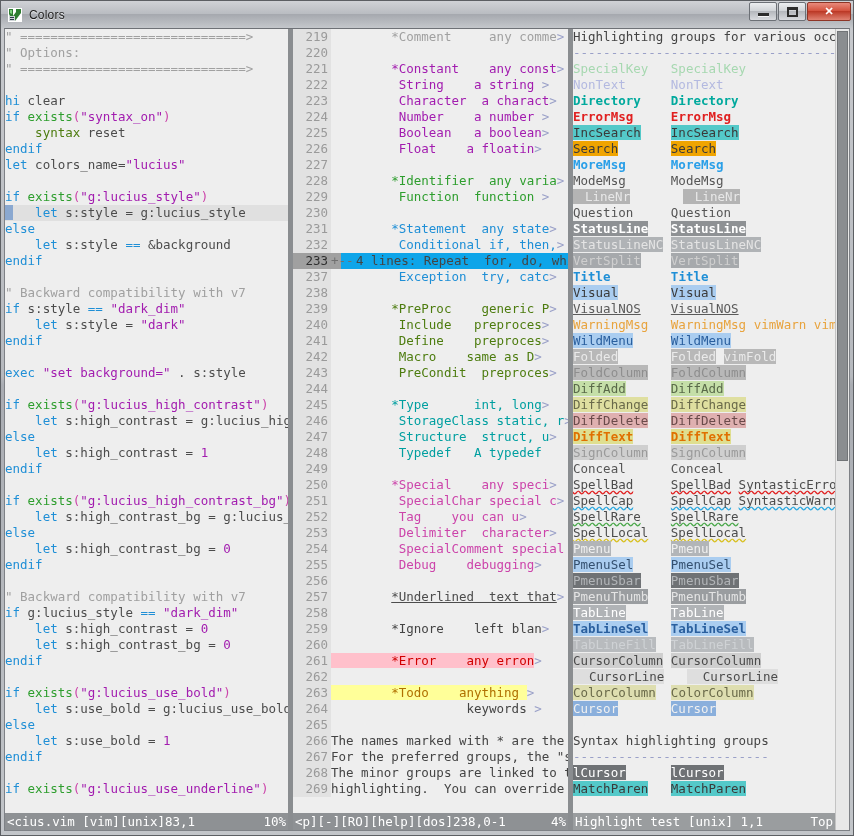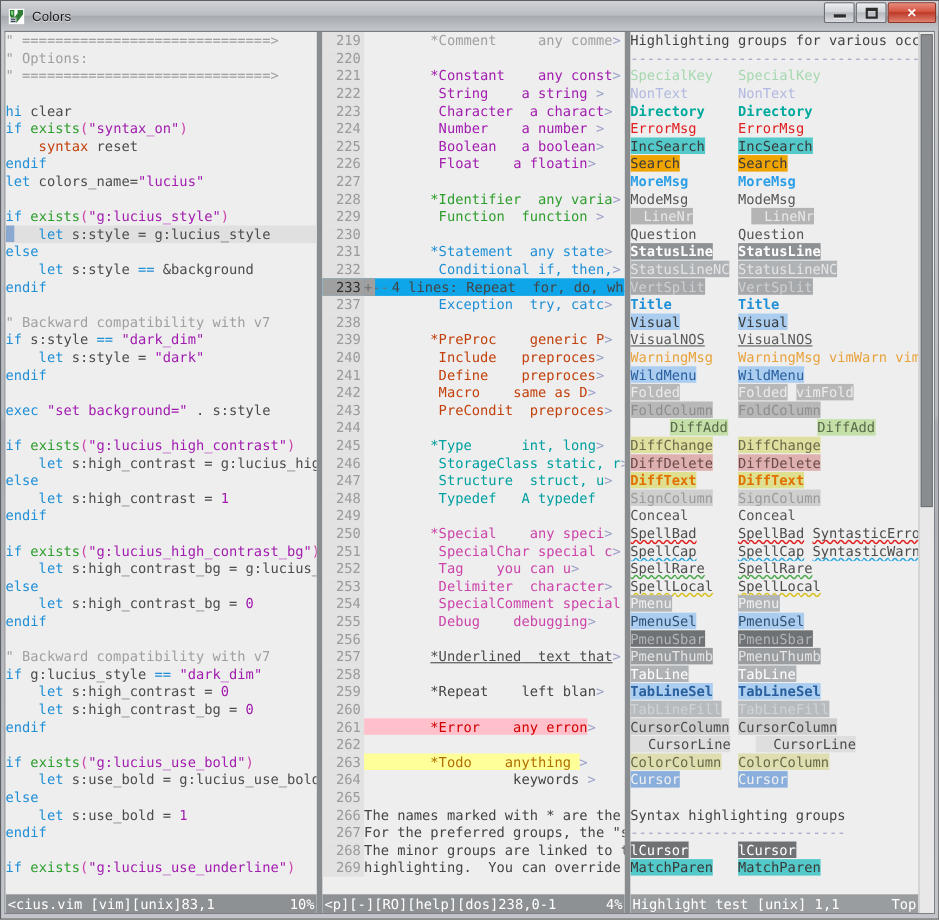--- a/index.html
+++ b/index.html
@@ -85,49 +85,49 @@
   }
   #scrollbar .thumb {
     position:absolute; left:1px; right:1px; background:#8a8d90; border:1px solid #717477;
   }
 
   
   .c-comment  { color:#a0a0a0; }
   .c-const    { color:#a21caf; }
   .c-ident    { color:#2e9e2e; }
   .c-stmt     { color:#1f8fd6; }
-  .c-preproc  { color:#c2410c; }
+  .c-preproc  { color:#4d7c0f; }
   .c-type     { color:#009fa0; }
   .c-special  { color:#cc44aa; }
   .c-nontext  { color:#9aa0c8; }
   .c-normal   { color:#4c4c4c; }
   .c-dark     { color:#444; }
   .cursorline { background:#e0e0e0; }
   .blockcursor { background:#8aa8d0; color:#eeeeee; }
   .hl-specialkey { color:#a6d8b0; }
   .hl-nontext    { color:#b3b9e0; }
   .hl-directory  { color:#00a99d; font-weight:bold; }
-  .hl-errormsg   { color:#e02020; font-weight:normal; }
+  .hl-errormsg   { color:#e02020; font-weight:bold; }
   .hl-incsearch  { background:#54c9c9; color:#3a3a3a; }
   .hl-search     { background:#f0a400; color:#3a3a3a; }
   .hl-moremsg    { color:#2a9fe8; font-weight:bold; }
   .hl-modemsg    { color:#555555; }
   .hl-linenr     { color:#e8e8e8; background:#b4b4b4;padding-left:12px; }
   .hl-question   { color:#555555; }
   .hl-statusline { background:#8e9194; color:#ffffff; font-weight:bold; }
   .hl-statuslinenc{ background:#b0b3b6; color:#e4e4e4; }
   .hl-vertsplit  { background:#a6a9ac; color:#cfcfcf; }
   .hl-title      { color:#1f8fd6; font-weight:bold; }
   .hl-visual     { background:#aacdf0; color:#3a3a3a; }
   .hl-visualnos  { color:#5a5a5a; text-decoration: underline; }
   .hl-warningmsg { color:#e8a33d; }
   .hl-wildmenu   { background:#aacdf0; color:#2a5f9e; }
   .hl-folded     { background:#b8b8b8; color:#eaeaea; }
   .hl-foldcolumn { background:#b8b8b8; color:#8e8e8e; }
-  .hl-diffadd    { background:#c5dfa8; color:#5a6a4a;margin-left:36px; }
+  .hl-diffadd    { background:#c5dfa8; color:#5a6a4a; }
   .hl-diffchange { background:#dfdfa0; color:#6a6a4a; }
   .hl-diffdelete { background:#dfb0b0; color:#6a4a4a; }
   .hl-difftext   { background:#dfdf90; color:#e07000; font-weight:bold; }
   .hl-signcolumn { background:#cfcfcf; color:#9a9a9a; }
   .hl-conceal    { color:#555555; }
   .hl-spellbad   { color:#4c4c4c; text-decoration: underline wavy #e02020; text-decoration-skip-ink:none; }
   .hl-spellcap   { color:#4c4c4c; text-decoration: underline wavy #2aa8e0; text-decoration-skip-ink:none; }
   .hl-spellrare  { color:#4c4c4c; text-decoration: underline wavy #4aa84a; text-decoration-skip-ink:none; }
   .hl-spelllocal { color:#4c4c4c; text-decoration: underline wavy #d8c020; text-decoration-skip-ink:none; }
   .hl-pmenu      { background:#b2b5b8; color:#efefef; }
@@ -280,21 +280,21 @@
               <div class="row"><span class="gutter">249</span><span class="code"></span></div>
               <div class="row"><span class="gutter">250</span><span class="code"><span class="c-normal">        </span><span class="c-special">*Special</span><span class="c-special">    any speci</span><span class="ovf">&gt;</span></span></div>
               <div class="row"><span class="gutter">251</span><span class="code"><span class="c-normal">         </span><span class="c-special">SpecialChar</span><span class="c-special"> special c</span><span class="ovf">&gt;</span></span></div>
               <div class="row"><span class="gutter">252</span><span class="code"><span class="c-normal">         </span><span class="c-special">Tag</span><span class="c-special">    you can u</span><span class="ovf">&gt;</span></span></div>
               <div class="row"><span class="gutter">253</span><span class="code"><span class="c-normal">         </span><span class="c-special">Delimiter</span><span class="c-special">  character</span><span class="ovf">&gt;</span></span></div>
               <div class="row"><span class="gutter">254</span><span class="code"><span class="c-normal">         </span><span class="c-special">SpecialComment</span><span class="c-special"> special t</span></span></div>
               <div class="row"><span class="gutter">255</span><span class="code"><span class="c-normal">         </span><span class="c-special">Debug</span><span class="c-special">    debugging</span><span class="ovf">&gt;</span></span></div>
               <div class="row"><span class="gutter">256</span><span class="code"></span></div>
               <div class="row"><span class="gutter">257</span><span class="code"><span class="c-normal">        </span><span class="hl-underlined">*Underlined</span><span class="hl-underlined">  text that</span><span class="ovf">&gt;</span></span></div>
               <div class="row"><span class="gutter">258</span><span class="code"></span></div>
-              <div class="row"><span class="gutter">259</span><span class="code"><span class="c-normal">        </span><span class="c-dark">*Repeat</span><span class="c-dark">    left blan</span><span class="ovf">&gt;</span></span></div>
+              <div class="row"><span class="gutter">259</span><span class="code"><span class="c-normal">        </span><span class="c-dark">*Ignore</span><span class="c-dark">    left blan</span><span class="ovf">&gt;</span></span></div>
               <div class="row"><span class="gutter">260</span><span class="code"></span></div>
               <div class="row"><span class="gutter">261</span><span class="code"><span class="hl-error">        *Error    any erron</span><span class="ovf">&gt;</span></span></div>
               <div class="row"><span class="gutter">262</span><span class="code"></span></div>
               <div class="row"><span class="gutter">263</span><span class="code"><span class="hl-todo">        *Todo    anything </span><span class="ovf">&gt;</span></span></div>
               <div class="row"><span class="gutter">264</span><span class="code"><span class="c-dark">                  keywords </span><span class="ovf">&gt;</span></span></div>
               <div class="row"><span class="gutter">265</span><span class="code"></span></div>
               <div class="row"><span class="gutter">266</span><span class="code"><span class="c-dark">The names marked with * are the p</span></span></div>
               <div class="row"><span class="gutter">267</span><span class="code"><span class="c-dark">For the preferred groups, the "sy</span></span></div>
               <div class="row"><span class="gutter">268</span><span class="code"><span class="c-dark">The minor groups are linked to th</span></span></div>
               <div class="row"><span class="gutter">269</span><span class="code"><span class="c-dark">highlighting.  You can override t</span></span></div>

